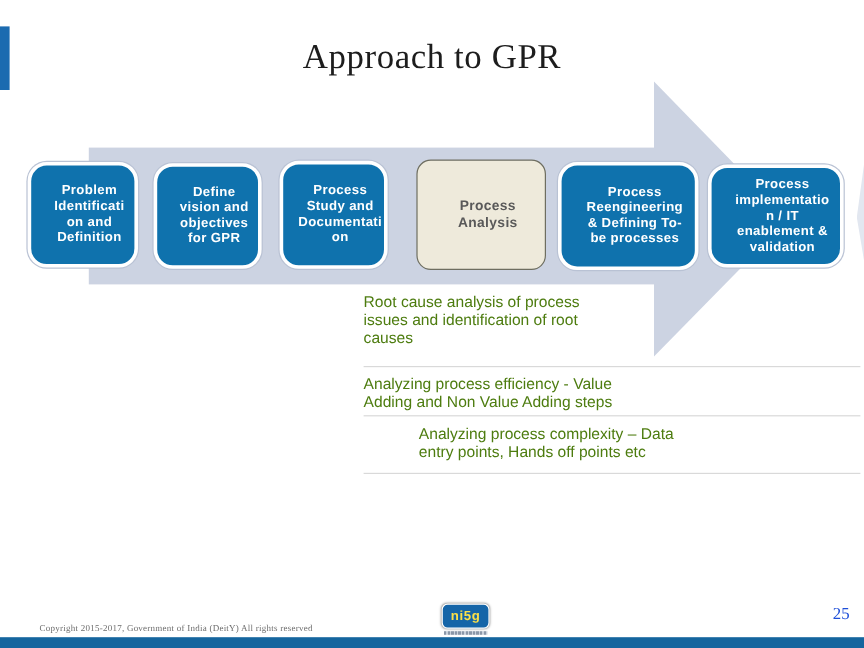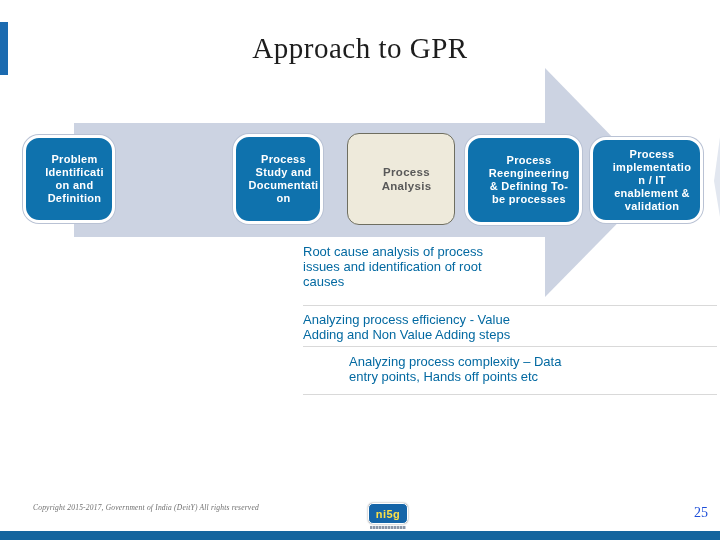--- a/index.html
+++ b/index.html
@@ -37,34 +37,34 @@
   .step.cream .step-label{color:#595959;font-size:11.5px;line-height:14px;}
   .step1{left:23px;top:135px;width:92px;height:88px;}
   .step2{left:128px;top:136px;width:90px;height:88px;}
   .step3{left:233px;top:134px;width:90px;height:90px;}
   .step4{left:347px;top:133px;width:108px;height:92px;}
   .step5{left:465px;top:135px;width:117px;height:90px;}
   .step6{left:590px;top:137px;width:113px;height:86px;}
   
   .note{
     position:absolute;left:303px;width:260px;white-space:pre-line;
-    font-size:13px;line-height:15px;color:#0369a1;
+    font-size:13px;line-height:15px;color:#4d7c0f;
   }
   .note1{top:244px;}
   .note2{top:312px;}
   .note3{top:354px;margin-left:46px;}
   .note4{top:401px;}
   .divider{position:absolute;left:303px;width:414px;height:0;border-top:1px solid #d9d9d9;}
   .div1{top:305px;}
   .div2{top:346px;}
   .div3{top:394px;}
   
   .copyright{
-    position:absolute;left:33px;top:503px;font-family:"Liberation Serif",serif;
-    font-style:italic;font-size:7.5px;color:#6e6e6e;letter-spacing:0.2px;
+    position:absolute;left:33px;top:519px;font-family:"Liberation Serif",serif;
+    font-size:7.5px;color:#6e6e6e;letter-spacing:0.2px;
   }
   .logo{position:absolute;left:368px;top:503px;width:40px;text-align:center;}
   .logo-box{
     width:40px;height:21px;background:#1565a8;border:1.5px solid #ffffff;border-radius:5px;
     box-shadow:0 0 2px #888;display:flex;align-items:center;justify-content:center;box-sizing:border-box;
   }
   .logo-text{color:#fde047;font-weight:bold;font-size:11px;letter-spacing:0.5px;}
   .logo-tagline{
     margin:2px auto 0 auto;width:36px;height:3px;
     background:repeating-linear-gradient(90deg,#8b97a8 0 2px,#c9d0da 2px 3px);
@@ -86,20 +86,26 @@
 
   <div class="arrow-body"></div>
   <div class="arrow-head"></div>
   <div class="edge-sliver"></div>
 
   <div class="step blue step1">
     <span class="step-label">Problem
 Identificati
 on and
 Definition</span>
+  </div>
+  <div class="step blue step2">
+    <span class="step-label">Define
+vision and
+objectives
+for GPR</span>
   </div>
   <div class="step blue step3">
     <span class="step-label">Process
 Study and
 Documentati
 on</span>
   </div>
   <div class="step cream step4">
     <span class="step-label">Process
 Analysis</span>

